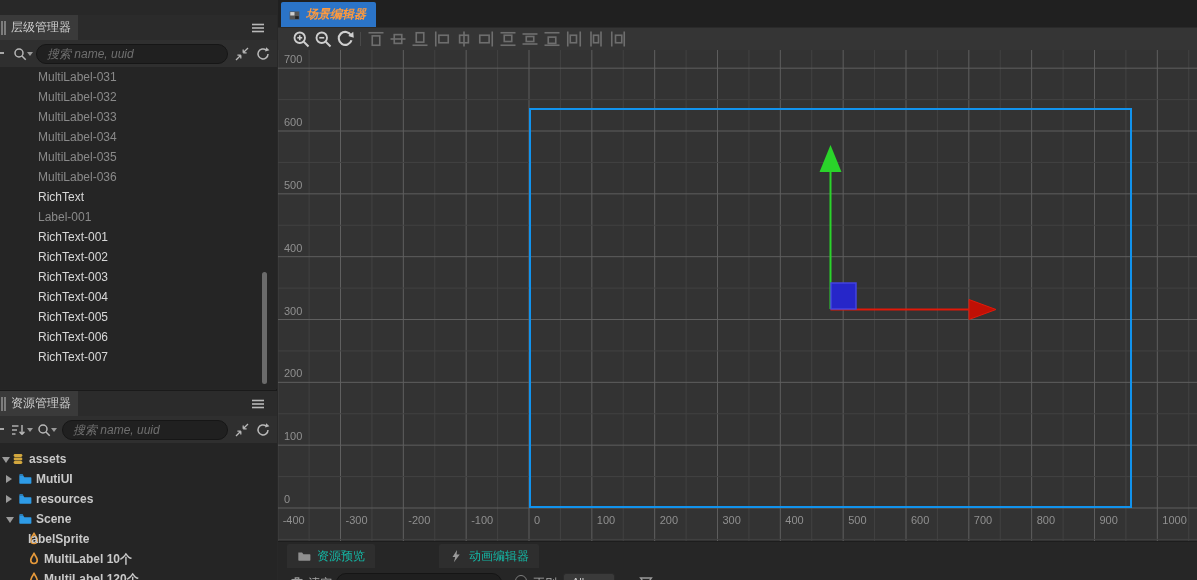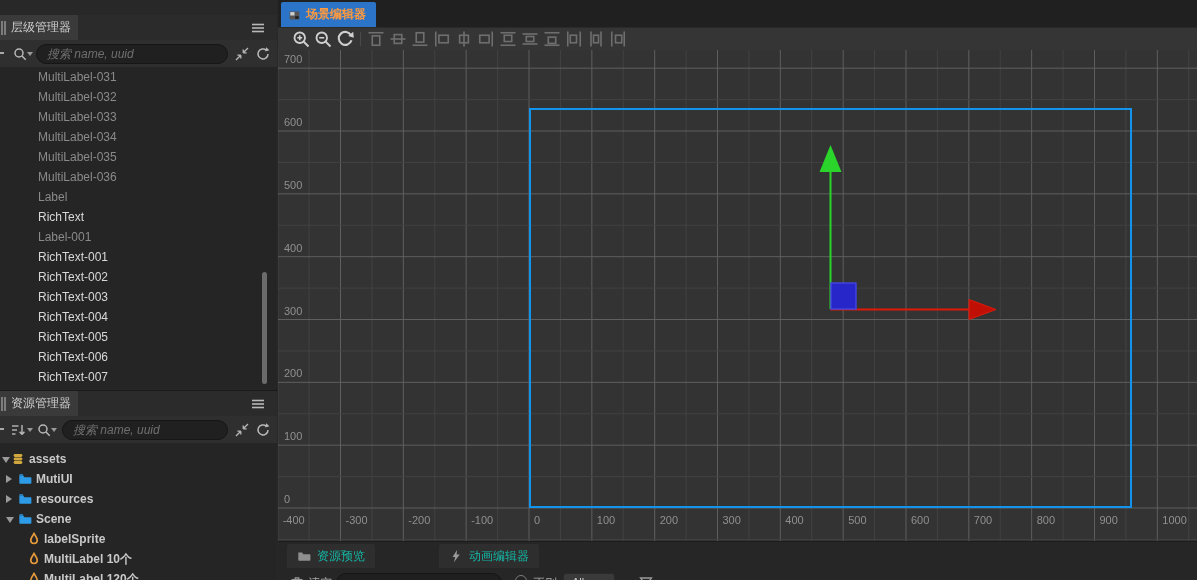--- a/index.html
+++ b/index.html
@@ -30,21 +30,21 @@
   .a-row { position:relative; height:20px; line-height:20px; font-size:12px; color:#c9c9c9; white-space:nowrap; }
   .tri-right { position:absolute; top:6px; width:0; height:0; border-top:4px solid transparent; border-bottom:4px solid transparent; border-left:6px solid #9a9a9a; }
   .tri-down  { position:absolute; top:8px; width:0; height:0; border-left:4px solid transparent; border-right:4px solid transparent; border-top:6px solid #9a9a9a; }
   .a-icon { position:absolute; top:3px; width:14px; height:14px; }
   .a-label { position:absolute; top:0; }
   .scroll-thumb { position:absolute; width:5px; border-radius:3px; background:#6b6b6b; }
 
   
   #scene { position:absolute; left:278px; top:0; width:919px; height:580px; background:#333333; }
   #scene-tabbar { position:absolute; left:0; top:0; width:100%; height:27px; background:#202020; }
-  #scene-tab { position:absolute; left:3px; top:2px; height:25px; background:#2b74c8; display:flex; align-items:center; padding:0 10px 0 7px; border-radius:2px 2px 0 0; }
+  #scene-tab { position:absolute; left:3px; top:2px; height:25px; background:#2b74c8; display:flex; align-items:center; padding:0 10px 0 7px; border-radius:2px 2px 0 0;font-style:italic; }
   #scene-tab .tab-label { color:#ff9a3d; font-size:12px; font-weight:bold; margin-left:5px; }
   #toolbar { position:absolute; left:0; top:27px; width:100%; height:23px; background:#353535; border-top:1px solid #2a2a2a; display:flex; align-items:center; padding-left:12px; }
   .tb-btn { width:22px; height:20px; display:flex; align-items:center; justify-content:center; }
   .tb-sep { width:1px; height:14px; background:#4a4a4a; margin:0 4px; }
   #canvas { position:absolute; left:0; top:50px; width:919px; height:530px; background:#333333; overflow:hidden; }
   #grid-svg, #gizmo-svg { position:absolute; left:0; top:0; }
   .ruler-label { position:absolute; color:#909090; font-size:11px; }
   #design-rect { position:absolute; border:2px solid #1193ee; }
 
   
@@ -99,21 +99,20 @@
               <polygon points="11.2,1.2 14.4,4.2 10.2,5.4" fill="#b8b8b8"></polygon>
             </svg></span>
       </div>
       <div class="tree" id="hierarchy-tree" style="top:52px;height:322px;">
           <div class="h-row dim">MultiLabel-031</div>
           <div class="h-row dim">MultiLabel-032</div>
           <div class="h-row dim">MultiLabel-033</div>
           <div class="h-row dim">MultiLabel-034</div>
           <div class="h-row dim">MultiLabel-035</div>
           <div class="h-row dim">MultiLabel-036</div>
-          <div class="h-row dim">Label</div>
           <div class="h-row bright">RichText</div>
           <div class="h-row dim">Label-001</div>
           <div class="h-row bright">RichText-001</div>
           <div class="h-row bright">RichText-002</div>
           <div class="h-row bright">RichText-003</div>
           <div class="h-row bright">RichText-004</div>
           <div class="h-row bright">RichText-005</div>
           <div class="h-row bright">RichText-006</div>
           <div class="h-row bright">RichText-007</div>
         </div>
@@ -197,21 +196,21 @@
             <span class="a-icon" style="left: 18px;"><svg width="100%" height="100%" viewBox="0 0 16 16" xmlns="http://www.w3.org/2000/svg">
                 <path d="M1.5 4 h4.3 l1.5 1.9 h7.2 q0.8 0 0.8 0.8 v6 q0 0.8 -0.8 0.8 h-12.2 q-0.8 0 -0.8 -0.8 z" fill="#2e9be6"></path>
                 <path d="M1.5 4 v-0.6 q0 -0.7 0.8 -0.7 h3 l1 1.3 z" fill="#2e9be6"></path>
               </svg></span>
             <span class="a-label" style="left: 36px;">Scene</span>
           </div>
           <div class="a-row">
             <span class="a-icon" style="left: 27px;"><svg width="100%" height="100%" viewBox="0 0 16 16" xmlns="http://www.w3.org/2000/svg">
                 <path d="M8 1.8 C6 4.8 4.3 7 4.3 9.4 a3.7 3.7 0 0 0 7.4 0 C11.7 7 10 4.8 8 1.8 Z" fill="none" stroke="#e5993b" stroke-width="1.9"></path>
               </svg></span>
-            <span class="a-label" style="left: 44px;">labelSprite</span>
+            <span class="a-label" style="left: 28px;">labelSprite</span>
           </div>
           <div class="a-row">
             <span class="a-icon" style="left: 27px;"><svg width="100%" height="100%" viewBox="0 0 16 16" xmlns="http://www.w3.org/2000/svg">
                 <path d="M8 1.8 C6 4.8 4.3 7 4.3 9.4 a3.7 3.7 0 0 0 7.4 0 C11.7 7 10 4.8 8 1.8 Z" fill="none" stroke="#e5993b" stroke-width="1.9"></path>
               </svg></span>
             <span class="a-label" style="left: 44px;">MultiLabel 10个</span>
           </div>
           <div class="a-row">
             <span class="a-icon" style="left: 27px;"><svg width="100%" height="100%" viewBox="0 0 16 16" xmlns="http://www.w3.org/2000/svg">
                 <path d="M8 1.8 C6 4.8 4.3 7 4.3 9.4 a3.7 3.7 0 0 0 7.4 0 C11.7 7 10 4.8 8 1.8 Z" fill="none" stroke="#e5993b" stroke-width="1.9"></path>

